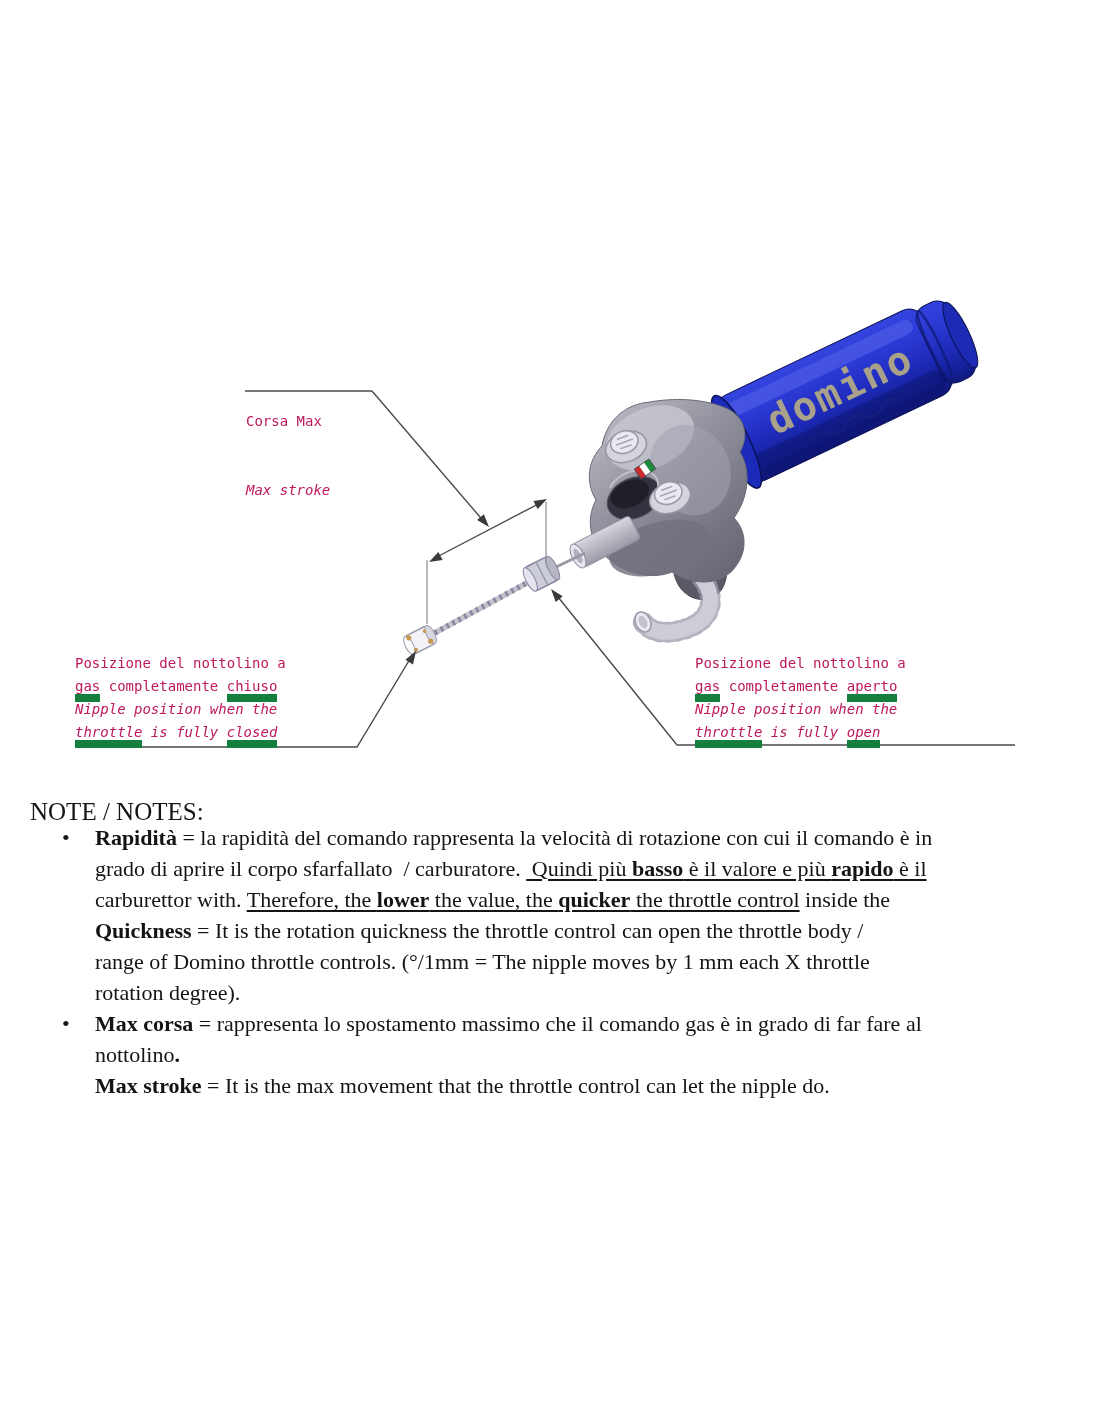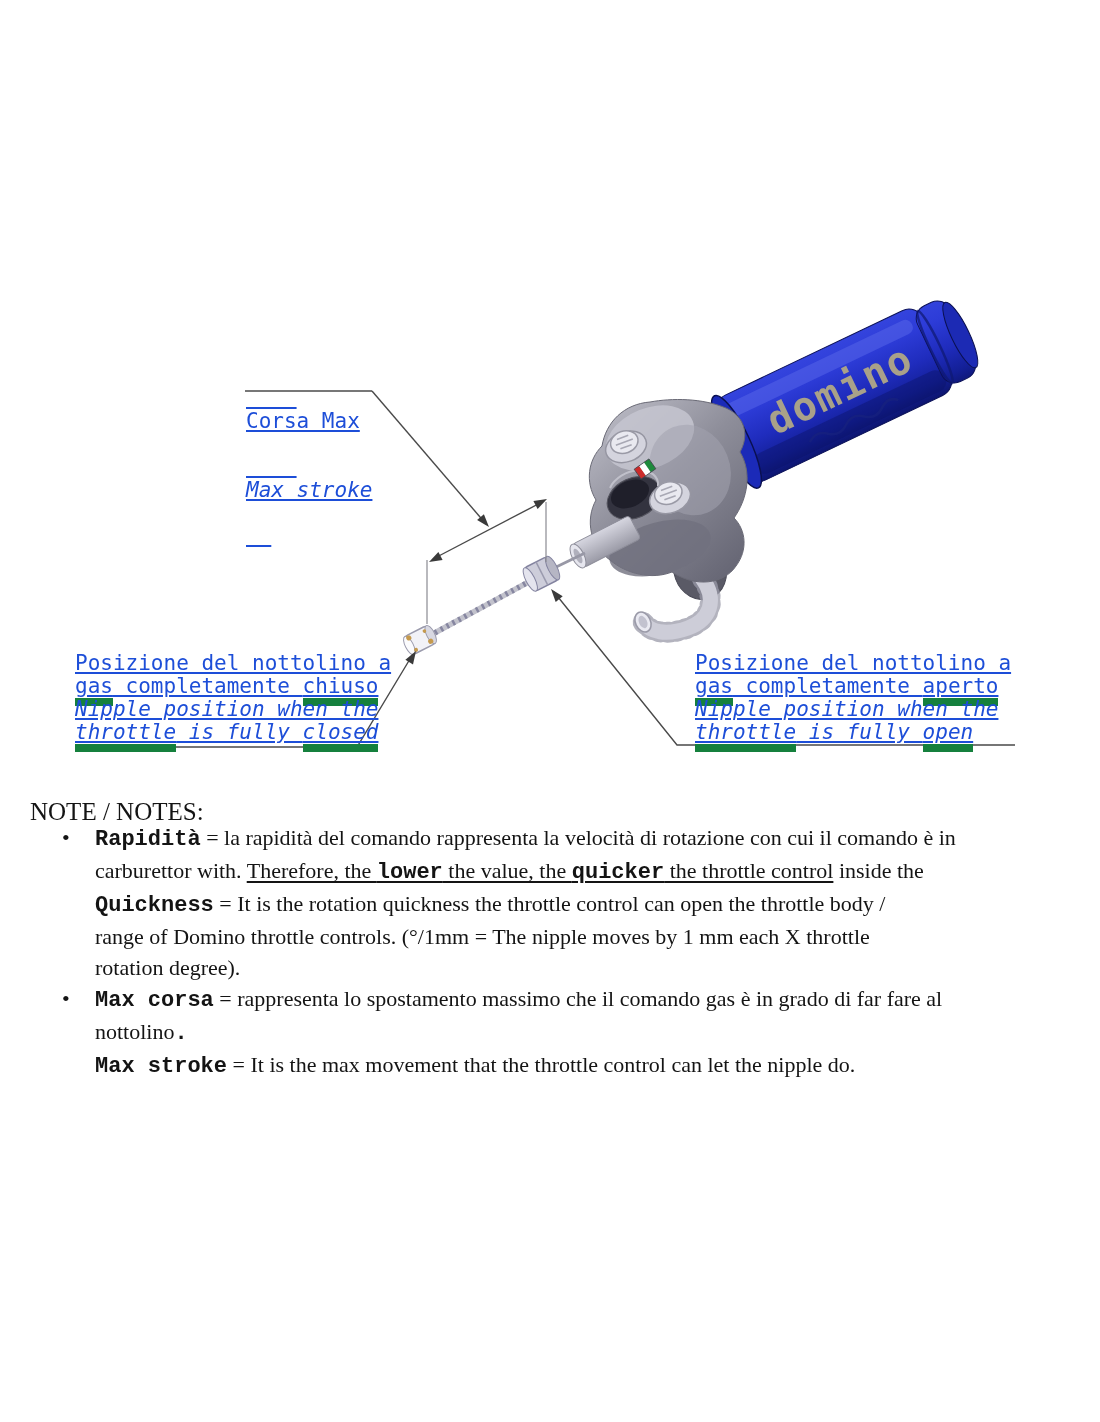--- a/index.html
+++ b/index.html
@@ -1,32 +1,32 @@
 <!DOCTYPE html>
 <html><head>
 <meta charset="utf-8">
 <style>
   html,body{margin:0;padding:0;background:#fff;}
   .page{position:relative;width:1100px;height:1422px;background:#ffffff;overflow:hidden;
         font-family:"Liberation Serif",serif;}
   .ill-svg{position:absolute;left:0;top:0;}
   
-  .lbl{position:absolute;font-family:"DejaVu Sans Mono",monospace;font-size:21px;
-       line-height:23px;color:#1d4ed8;white-space:pre;text-decoration:underline;}
+  .lbl{position:absolute;font-family:"DejaVu Sans Mono",monospace;font-size:14px;
+       line-height:23px;color:#be185d;white-space:pre;}
   .lbl .rl{white-space:pre;}
   .lbl .u{border-bottom:8px solid #15803d;}
   .lbl .i{font-style:italic;}
   
   .notes{position:absolute;left:0;top:786px;width:1100px;color:#141414;}
   .notes-heading{position:absolute;left:30px;top:12px;font-size:25px;white-space:pre;}
   .bullets{position:absolute;left:95px;top:36px;}
   .bullet-block{position:relative;}
   .bullet-dot{position:absolute;left:-33px;top:0;font-size:22px;line-height:31px;}
   .bullet-block .rl{white-space:pre;font-size:22px;line-height:31px;}
-  .bullet-block .b{font-weight:bold;font-family:Liberation Mono, monospace;}
+  .bullet-block .b{font-weight:bold;}
   .bullet-block .u{text-decoration:underline;text-decoration-thickness:1.6px;text-underline-offset:3px;}
 </style>
 </head>
 <body>
 
 <div class="page">
 
   <svg class="ill-svg" width="1100" height="790" viewBox="0 0 1100 790">
     <defs>
       <linearGradient id="gripGrad" gradientUnits="userSpaceOnUse" x1="0" y1="-50" x2="0" y2="52">
@@ -157,20 +157,21 @@
 
   <div class="lbl" style="left:695px;top:652px;"><div class="rl"><span>Posizione del nottolino a</span></div><div class="rl"><span class="u">gas</span><span> completamente </span><span class="u">aperto</span></div><div class="rl"><span class="i">Nipple position when the</span></div><div class="rl"><span class="u i">throttle</span><span class="i"> is fully </span><span class="u i">open</span></div></div>
 
   <div class="notes">
     <div class="notes-heading">NOTE / NOTES:</div>
     <div class="bullets">
       <div class="bullet-block">
         <span class="bullet-dot">•</span>
         <div>
             <div class="rl"><span class="b">Rapidità</span><span> = la rapidità del comando rappresenta la velocità di rotazione con cui il comando è in</span></div>
+            <div class="rl"><span>grado di aprire il corpo sfarfallato  / carburatore. </span><span class="u"> Quindi più </span><span class="b u">basso</span><span class="u"> è il valore e più </span><span class="b u">rapido</span><span class="u"> è il</span></div>
             <div class="rl"><span>carburettor with. </span><span class="u">Therefore, the </span><span class="b u">lower</span><span class="u"> the value, the </span><span class="b u">quicker</span><span class="u"> the throttle control</span><span> inside the</span></div>
             <div class="rl"><span class="b">Quickness</span><span> = It is the rotation quickness the throttle control can open the throttle body /</span></div>
             <div class="rl"><span>range of Domino throttle controls. (°/1mm = The nipple moves by 1 mm each X throttle</span></div>
             <div class="rl"><span>rotation degree).</span></div>
           </div>
       </div>
       <div class="bullet-block">
         <span class="bullet-dot">•</span>
         <div>
             <div class="rl"><span class="b">Max corsa</span><span> = rappresenta lo spostamento massimo che il comando gas è in grado di far fare al</span></div>

